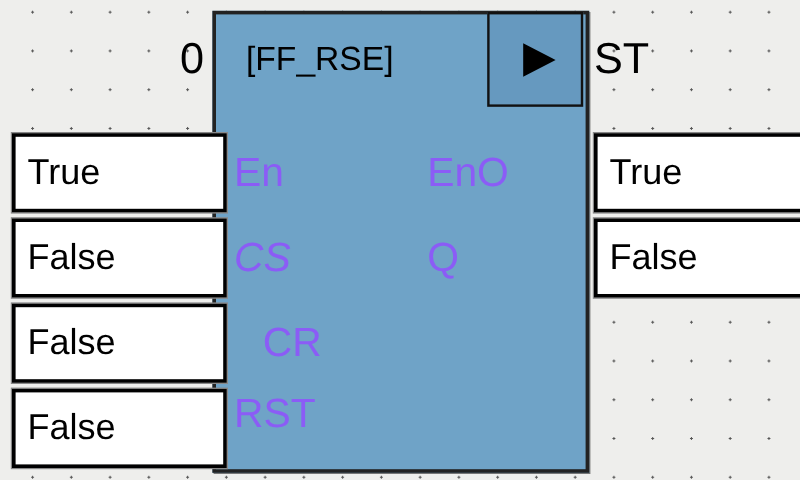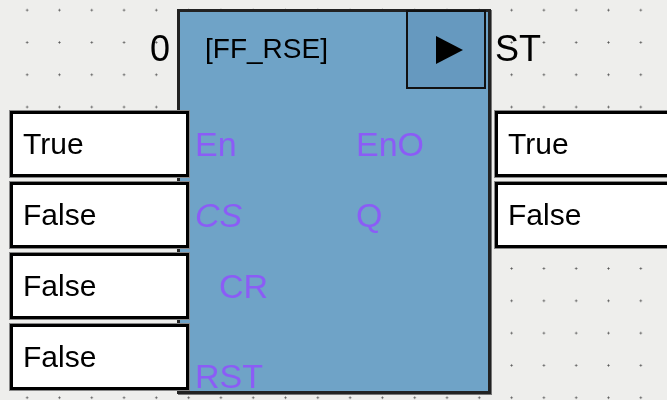--- a/index.html
+++ b/index.html
@@ -71,21 +71,21 @@
 
 <div class="run-btn">
   <div class="tri"></div>
 </div>
 
 <div class="label-outside" style="left:495px; top:28px;">ST</div>
 
 <div class="pin" style="left:195px; top:124px;">En</div>
 <div class="pin" style="left:195px; top:195px;font-style:italic;">CS</div>
 <div class="pin" style="left:206px; top:266px;margin-left:13px;">CR</div>
-<div class="pin" style="left:195px; top:356px;">RST</div>
+<div class="pin" style="left:195px; top:325px;">RST</div>
 
 <div class="pin right" style="left:356px; width:100px; top:124px;">EnO</div>
 <div class="pin right" style="left:356px; width:100px; top:195px;">Q</div>
 
 <div class="valbox" style="left:10px; top:111px;">
   <span>True</span>
 </div>
 <div class="valbox" style="left:10px; top:182px;">
   <span>False</span>
 </div>

